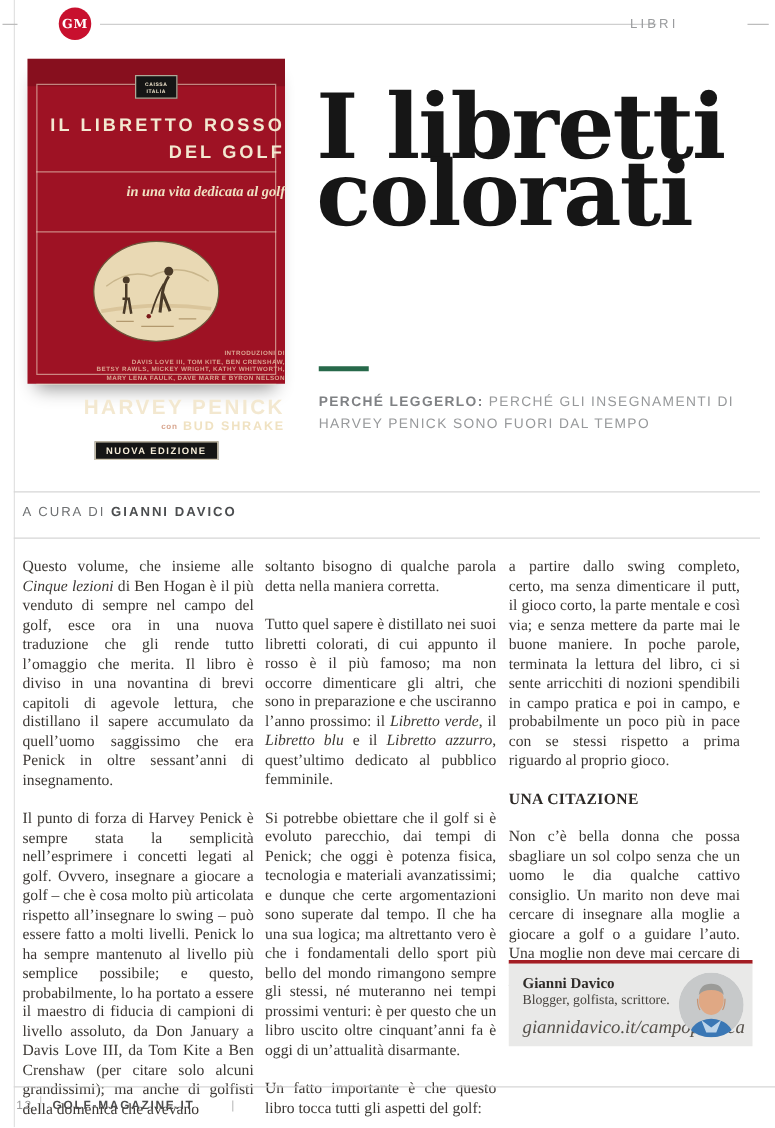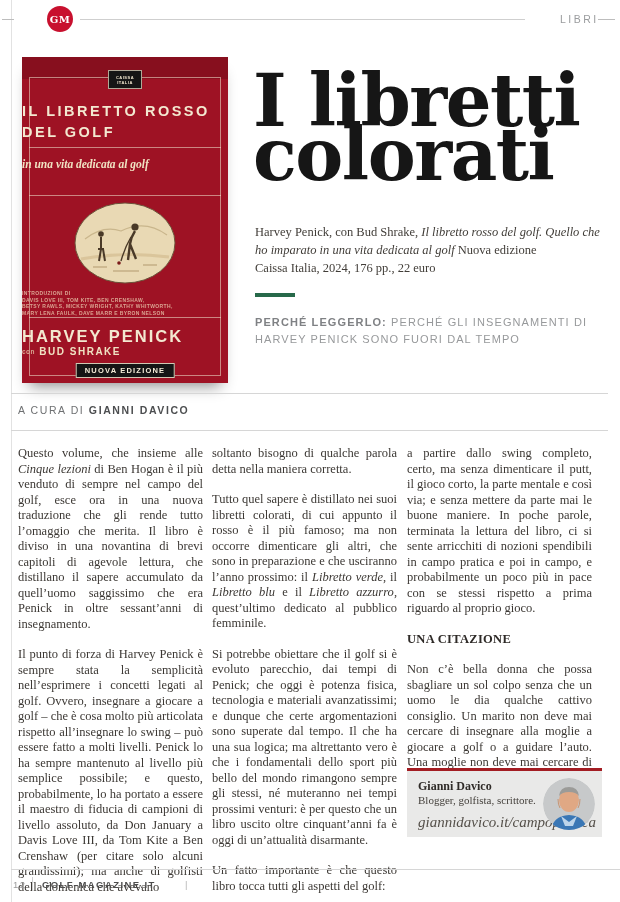--- a/index.html
+++ b/index.html
@@ -8,26 +8,26 @@
   .edge-rule{position:absolute;left:11px;top:0;width:1px;height:902px;background:#e2e2e2;}
 
   
   .hdr-dash{position:absolute;height:1px;background:#bdbdbd;top:19px;}
   .hdr-dash.l{left:2px;width:12px;}
   .hdr-dash.r{left:598px;width:17px;}
   .gm-logo{position:absolute;left:47px;top:6px;width:26px;height:26px;border-radius:50%;
            background:#c8102e;color:#fff;display:flex;align-items:center;justify-content:center;
            font-family:"DejaVu Serif",serif;font-weight:700;font-size:10px;letter-spacing:.5px;}
   .hdr-line{position:absolute;left:80px;top:19px;width:445px;height:1px;background:#cfcfcf;}
-  .hdr-section{position:absolute;left:560px;top:13px;font-family:"Liberation Sans",sans-serif;
+  .hdr-section{position:absolute;left:504px;top:13px;font-family:"Liberation Sans",sans-serif;
            font-size:10.5px;letter-spacing:2.5px;color:#9a9c9e;}
 
   
-  .cover{position:absolute;left:22px;top:57px;width:206px;height:326px;background:#9e1224;
-         box-shadow:0 10px 14px -7px rgba(0,0,0,.45);color:#f2e7cf;text-align:left;}
+  .cover{position:absolute;left:22px;top:47px;width:206px;height:260px;background:#9e1224;
+         box-shadow:0 10px 14px -7px rgba(0,0,0,.45);color:#f2e7cf;text-align:right;}
   .cover-topband{position:absolute;left:0;top:0;width:206px;height:22px;background:rgba(0,0,0,.14);}
   .cover-frame{position:absolute;left:7px;right:7px;top:20px;bottom:7px;border:1px solid rgba(242,231,207,.55);}
   .pub-badge{position:absolute;left:50%;transform:translateX(-50%);top:13px;width:32px;height:17px;
          background:#151515;border:1px solid rgba(242,231,207,.7);display:flex;flex-direction:column;
          align-items:center;justify-content:center;line-height:5px;
          font-family:"Liberation Sans",sans-serif;font-size:4px;font-weight:700;letter-spacing:.5px;color:#f2e7cf;}
   .cover-title{position:absolute;left:0;right:0;top:44px;font-family:"Liberation Sans",sans-serif;
          font-weight:700;font-size:14.5px;letter-spacing:2.5px;line-height:21px;color:#f3e8d0;}
   .cdiv{position:absolute;left:7px;right:7px;height:1px;background:rgba(242,231,207,.55);}
   .cd1{top:90px;} .cd2{top:138px;} .cd3{top:260px;}
@@ -146,21 +146,20 @@
       <span>BUD SHRAKE</span>
     </div>
     <div class="edition-badge">NUOVA EDIZIONE</div>
   </div>
 
   <div class="headline">
     <div>I libretti</div>
     <div>colorati</div>
   </div>
 
-  <p class="citation"><span>Harvey Penick, con Bud Shrake, </span><em>Il libretto rosso del golf. Quello che ho imparato in una vita dedicata al golf</em><span> Nuova edizione</span><br><span>Caissa Italia, 2024, 176 pp., 22 euro</span></p>
 
   <div class="green-bar"></div>
   <div class="why">
     <b>PERCHÉ LEGGERLO:</b><span> PERCHÉ GLI INSEGNAMENTI DI HARVEY PENICK SONO FUORI DAL TEMPO</span>
   </div>
 
   <div class="byline-rule br-top"></div>
   <div class="byline">
     <span>A CURA DI </span><b>GIANNI DAVICO</b>
   </div>

